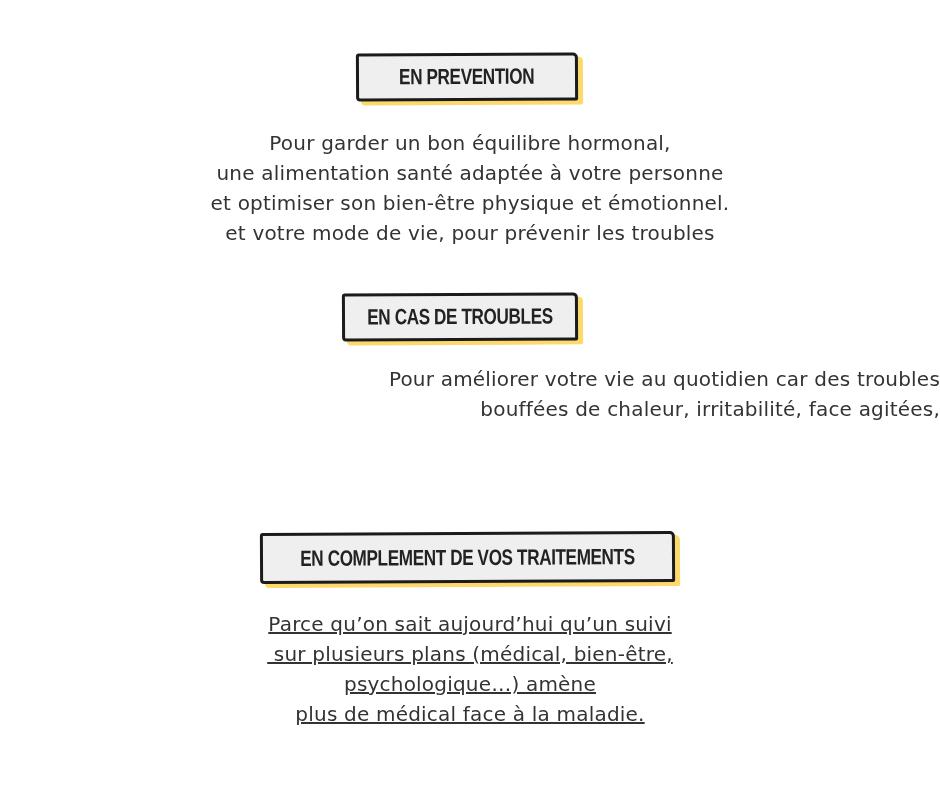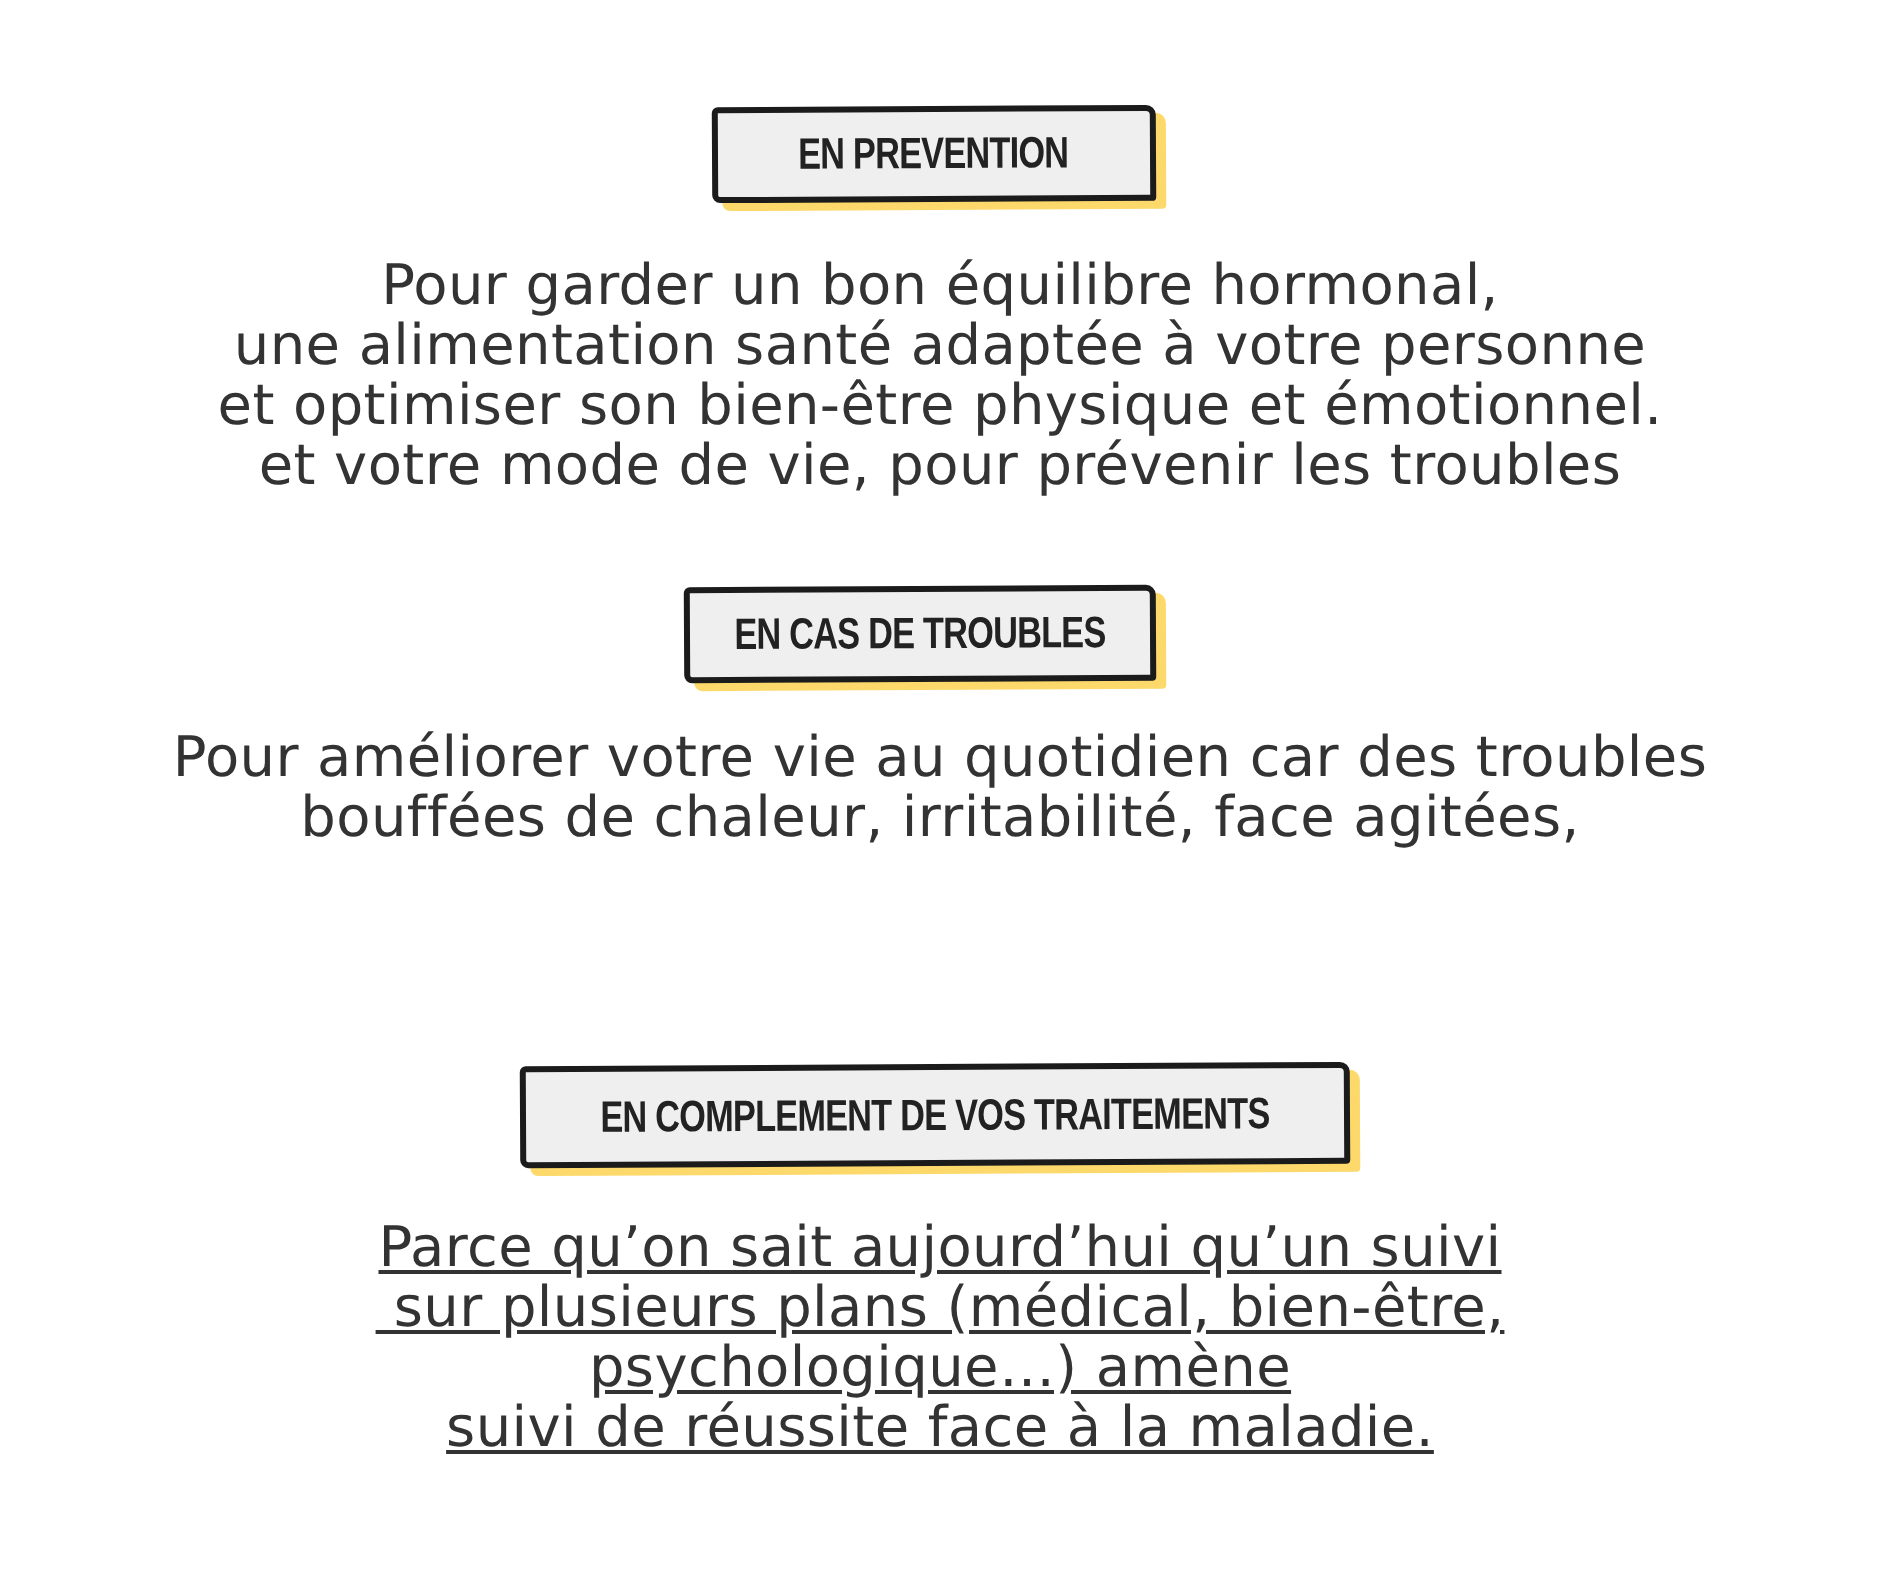--- a/index.html
+++ b/index.html
@@ -37,21 +37,21 @@
       white-space: nowrap;
       text-transform: uppercase;
     }
     .para {
       position: absolute;
       left: 0;
       width: 940px;
       text-align: center;
       color: #333333;
       font-family: "DejaVu Sans", sans-serif;
-      font-size: 28px;
+      font-size: 20px;
       line-height: 30px;
       letter-spacing: 0.2px;
     }
     .para .line {
       display: block;
       white-space: pre;
     }
   </style>
 </head>
 <body>
@@ -62,26 +62,26 @@
 <div class="para" style="top:128px;">
   <span class="line">Pour garder un bon équilibre hormonal,</span>
   <span class="line">une alimentation santé adaptée à votre personne</span>
   <span class="line">et optimiser son bien-être physique et émotionnel.</span>
   <span class="line">et votre mode de vie, pour prévenir les troubles</span>
 </div>
 
 <div class="section-label" style="left:342px; top:293px; width:236px; height:48px;">
   <span>EN CAS DE TROUBLES</span>
 </div>
-<div class="para" style="top:364px;">
+<div class="para" style="top:364px;text-align:right;">
   <span class="line">Pour améliorer votre vie au quotidien car des troubles</span>
   <span class="line">bouffées de chaleur, irritabilité, face agitées,</span>
 </div>
 
 <div class="section-label" style="left:260px; top:532px; width:415px; height:51px;">
   <span>EN COMPLEMENT DE VOS TRAITEMENTS</span>
 </div>
 <div class="para" style="top:609px;text-decoration:underline;">
   <span class="line">Parce qu’on sait aujourd’hui qu’un suivi</span>
   <span class="line"> sur plusieurs plans (médical, bien-être,</span>
   <span class="line">psychologique…) amène</span>
-  <span class="line">suivi de réussite face à la maladie.</span>
+  <span class="line">plus de médical face à la maladie.</span>
 </div>
 
 </body></html>

